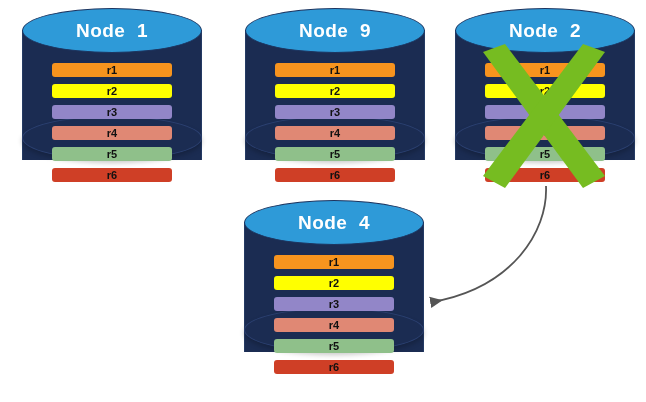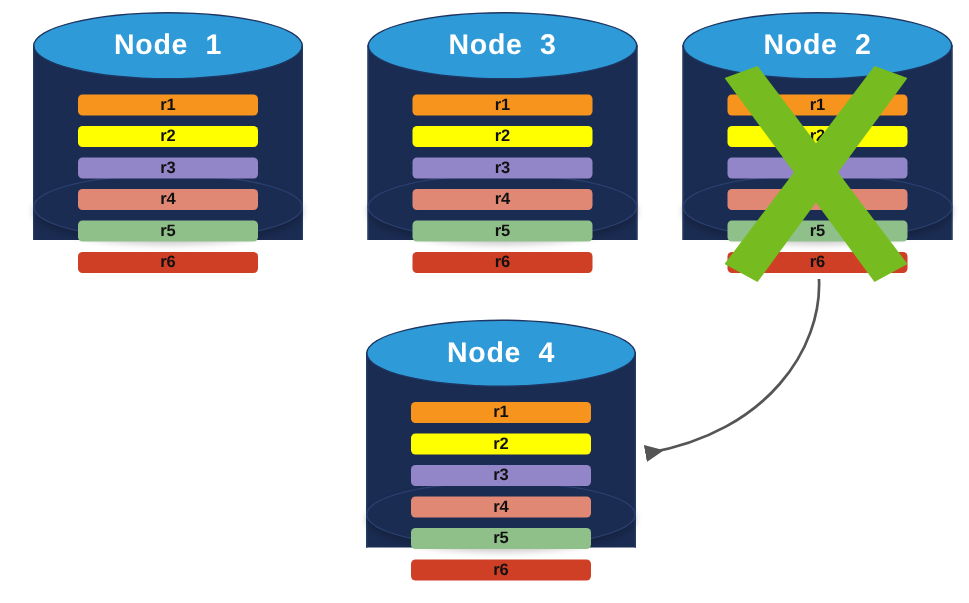--- a/index.html
+++ b/index.html
@@ -138,21 +138,21 @@
       <div class="row" style="background: rgb(224, 136, 116); color: rgb(17, 17, 17);">r4</div>
       <div class="row" style="background: rgb(143, 192, 138); color: rgb(17, 17, 17);">r5</div>
       <div class="row" style="background: rgb(207, 63, 38); color: rgb(17, 17, 17);">r6</div>
     </div>
   </div>
 
   <div class="node" style="left:245px; top:8px;">
     <div class="cyl-body" style="background: rgb(27, 44, 82);"></div>
     <div class="cyl-bottom" style="background: rgb(27, 44, 82);"></div>
     <div class="cyl-top" style="background: rgb(46, 154, 216);"></div>
-    <div class="node-label" style="color: rgb(255, 255, 255);">Node  3</div>
+    <div class="node-label" style="color: rgb(255, 255, 255);">Node  9</div>
     <div class="rows">
       <div class="row" style="background: rgb(247, 148, 30); color: rgb(17, 17, 17);">r1</div>
       <div class="row" style="background: rgb(255, 255, 0); color: rgb(17, 17, 17);">r2</div>
       <div class="row" style="background: rgb(146, 134, 200); color: rgb(17, 17, 17);">r3</div>
       <div class="row" style="background: rgb(224, 136, 116); color: rgb(17, 17, 17);">r4</div>
       <div class="row" style="background: rgb(143, 192, 138); color: rgb(17, 17, 17);">r5</div>
       <div class="row" style="background: rgb(207, 63, 38); color: rgb(17, 17, 17);">r6</div>
     </div>
   </div>
 
@@ -171,21 +171,21 @@
     </div>
 
     <svg class="x-mark" style="left:28px; top:36px;" width="122" height="148" viewBox="0 0 122 148">
       <g id="x-mark-paths" fill="#76bc21">
         <polygon points="0,8 22,0 122,132 100,144"></polygon>
         <polygon points="122,8 100,0 0,132 22,144"></polygon>
       </g>
     </svg>
   </div>
 
-  <div class="node" style="left:244px; top:213px;">
+  <div class="node" style="left:244px; top:200px;">
     <div class="cyl-body" style="background: rgb(27, 44, 82);"></div>
     <div class="cyl-bottom" style="background: rgb(27, 44, 82);"></div>
     <div class="cyl-top" style="background: rgb(46, 154, 216);"></div>
     <div class="node-label" style="color: rgb(255, 255, 255);">Node  4</div>
     <div class="rows">
       <div class="row" style="background: rgb(247, 148, 30); color: rgb(17, 17, 17);">r1</div>
       <div class="row" style="background: rgb(255, 255, 0); color: rgb(17, 17, 17);">r2</div>
       <div class="row" style="background: rgb(146, 134, 200); color: rgb(17, 17, 17);">r3</div>
       <div class="row" style="background: rgb(224, 136, 116); color: rgb(17, 17, 17);">r4</div>
       <div class="row" style="background: rgb(143, 192, 138); color: rgb(17, 17, 17);">r5</div>

